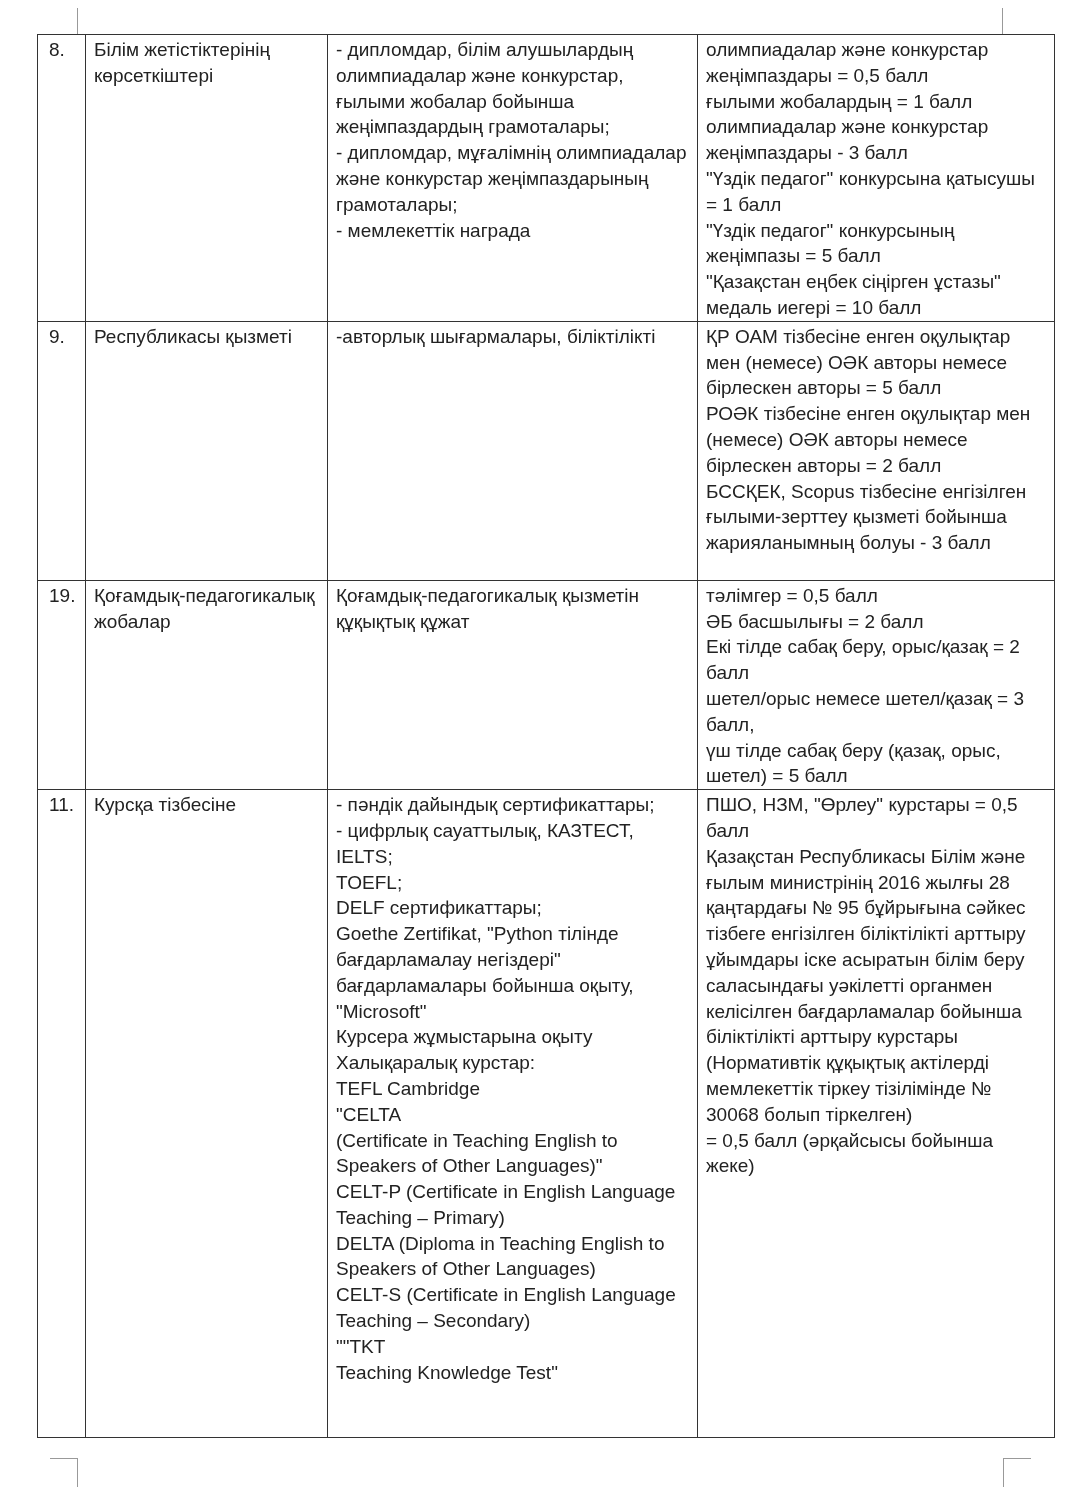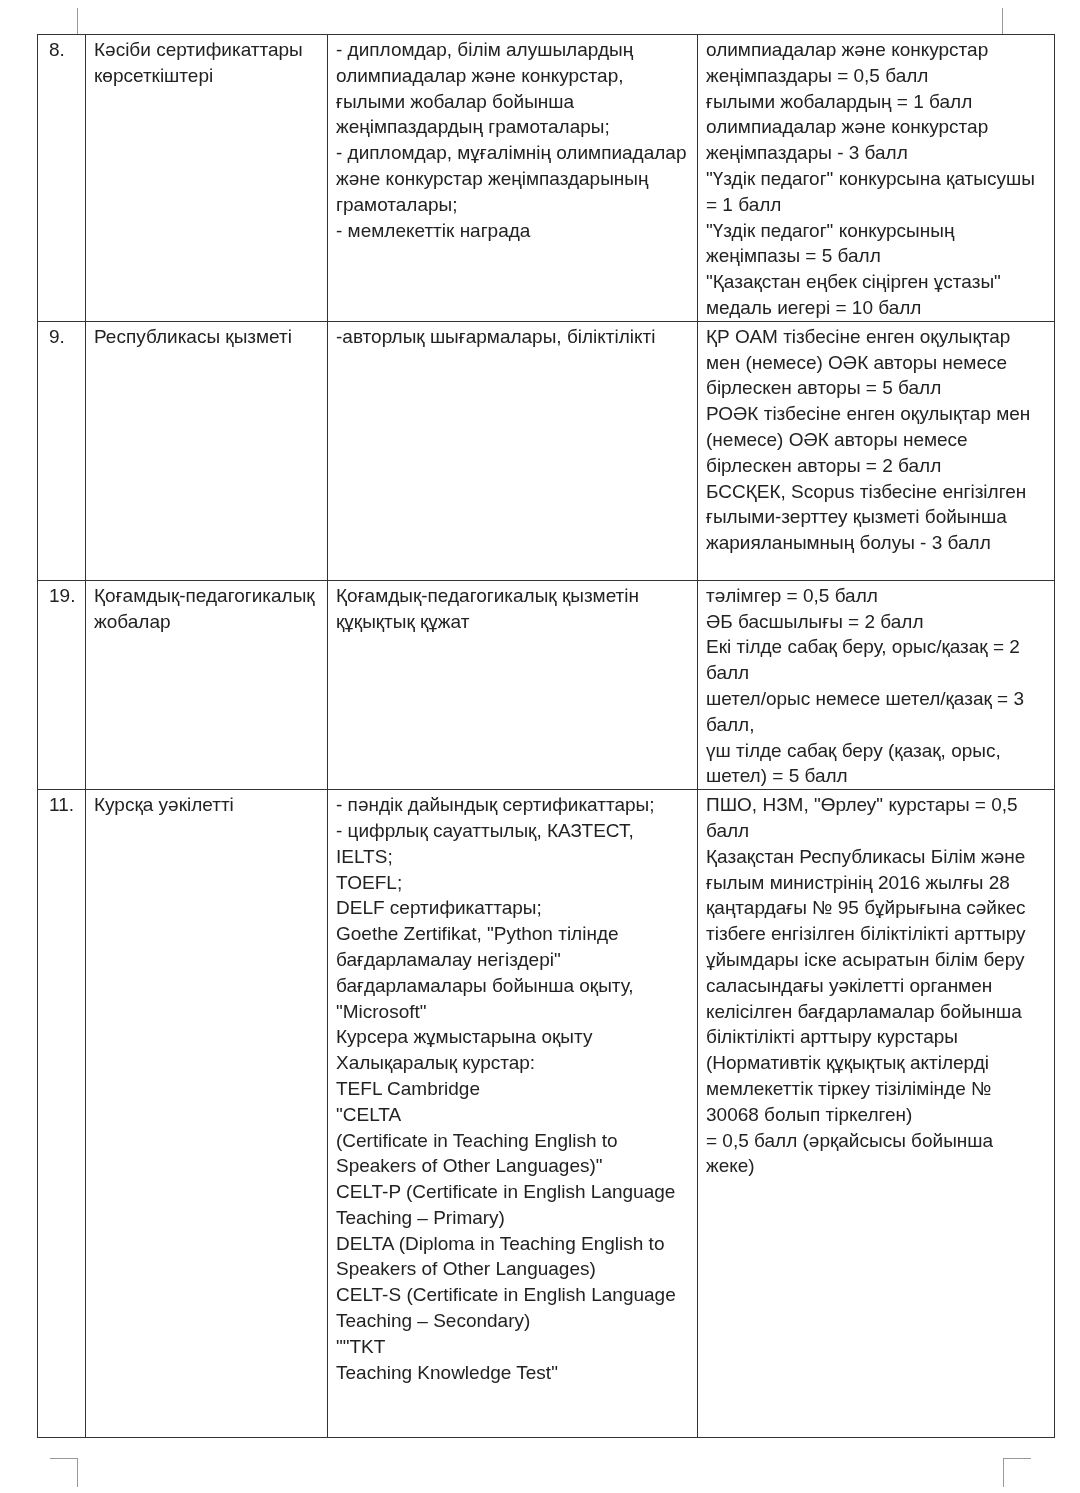--- a/index.html
+++ b/index.html
@@ -28,21 +28,21 @@
 <table class="doc">
   <colgroup>
       <col class="c1">
       <col class="c2">
       <col class="c3">
       <col class="c4">
     </colgroup>
   <tbody>
     <tr style="height:285px">
       <td class="num">8.</td>
-      <td>Кәсіби сертификаттары көрсеткіштері</td>
+      <td>Білім жетістіктерінің көрсеткіштері</td>
       <td>- дипломдар, білім алушылардың олимпиадалар және конкурстар, ғылыми жобалар бойынша жеңімпаздардың грамоталары;
 - дипломдар, мұғалімнің олимпиадалар және конкурстар жеңімпаздарының грамоталары;
 - мемлекеттік награда</td>
       <td>олимпиадалар және конкурстар жеңімпаздары = 0,5 балл
 ғылыми жобалардың = 1 балл
 олимпиадалар және конкурстар жеңімпаздары - 3 балл
 "Үздік педагог" конкурсына қатысушы = 1 балл
 "Үздік педагог" конкурсының жеңімпазы = 5 балл
 "Қазақстан еңбек сіңірген ұстазы" медаль иегері = 10 балл</td>
     </tr>
@@ -59,21 +59,21 @@
       <td>Қоғамдық-педагогикалық жобалар</td>
       <td>Қоғамдық-педагогикалық қызметін құқықтық құжат</td>
       <td>тәлімгер = 0,5 балл
 ӘБ басшылығы = 2 балл
 Екі тілде сабақ беру, орыс/қазақ = 2 балл
 шетел/орыс немесе шетел/қазақ = 3 балл,
 үш тілде сабақ беру (қазақ, орыс, шетел) = 5 балл</td>
     </tr>
     <tr style="height:648px">
       <td class="num">11.</td>
-      <td>Курсқа уәкілетті</td>
+      <td>Курсқа тізбесіне</td>
       <td>- пәндік дайындық сертификаттары;
 - цифрлық сауаттылық, КАЗТЕСТ,
 IELTS;
 TOEFL;
 DELF сертификаттары;
 Goethe Zertifikat, "Python тілінде бағдарламалау негіздері" бағдарламалары бойынша оқыту, "Microsoft"
 Курсера жұмыстарына оқыту
 Халықаралық курстар:
 TEFL Cambridge
 "CELTA

